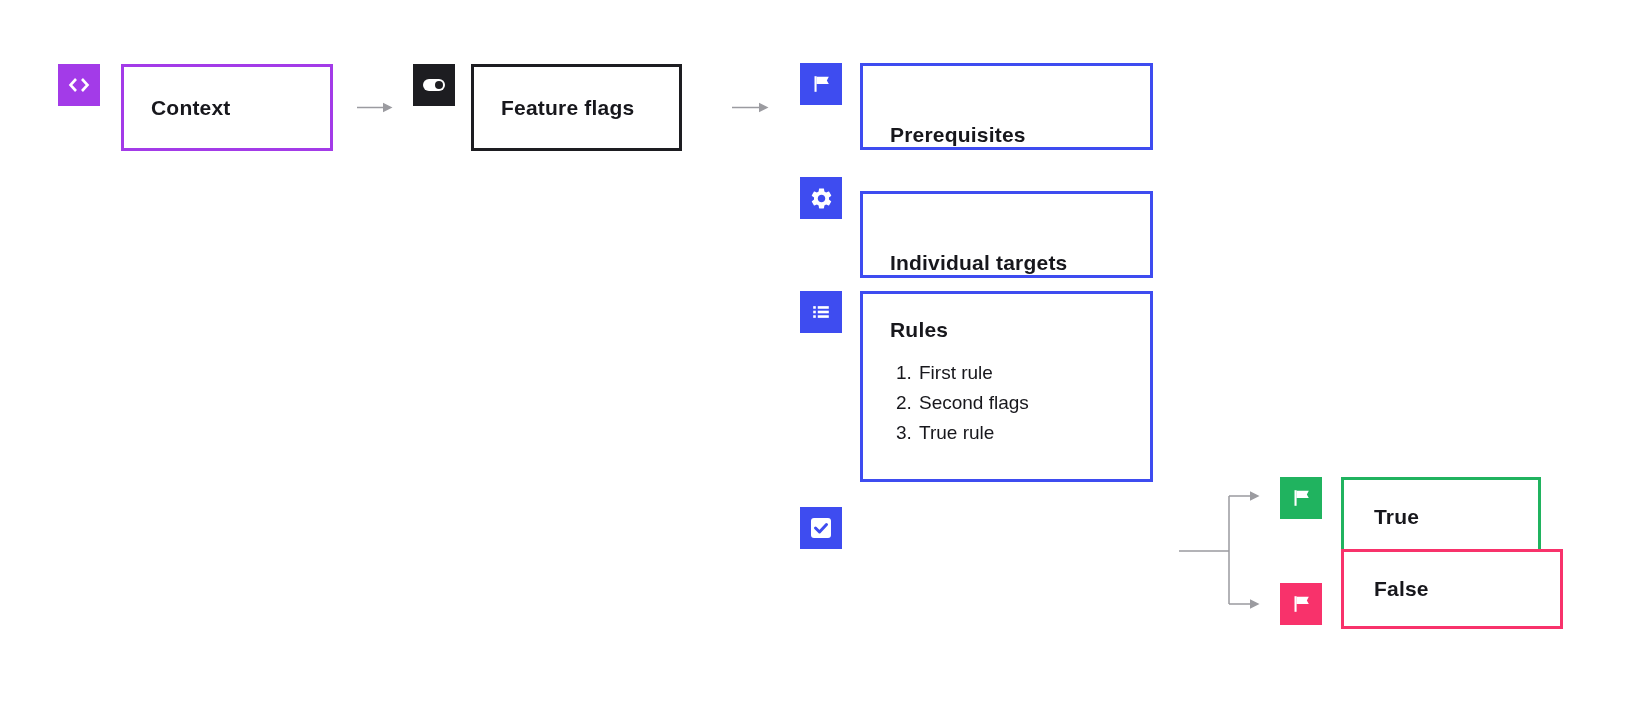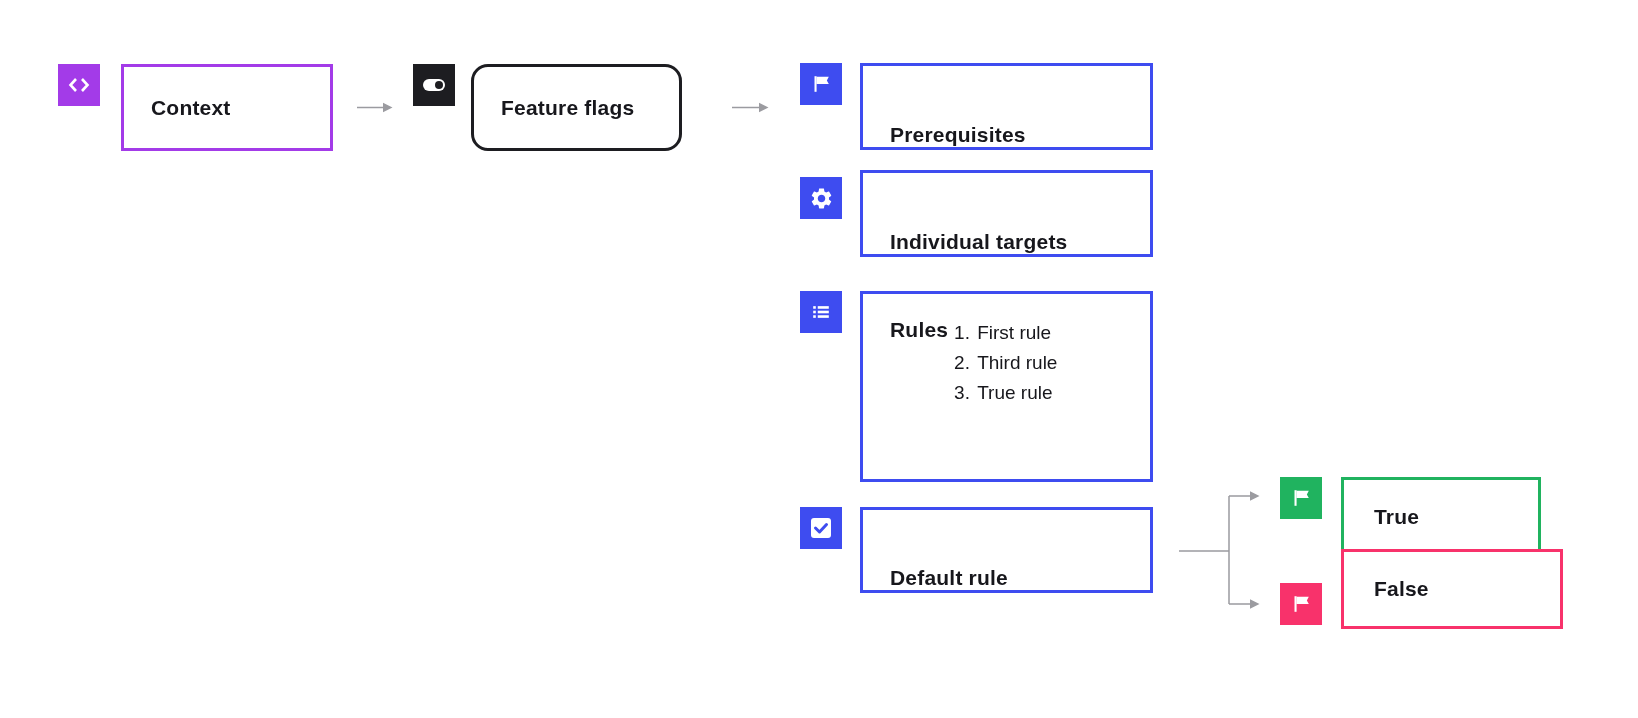--- a/index.html
+++ b/index.html
@@ -37,38 +37,39 @@
   .node {
     position: absolute;
     background: #ffffff;
     border: 3px solid #404040;
     box-sizing: border-box;
     display: flex;
     align-items: center;
     padding-left: 27px;
   }
   .node.purple-border { border-color: #A33BE8; }
-  .node.black-border  { border-color: #1D1D21; border-radius: 17px; }
+  .node.black-border  { border-color: #1D1D21; }
   .node.blue-border   { border-color: #3E4CF0; align-items: flex-end; }
   .node.green-border  { border-color: #20B35F; }
   .node.pink-border   { border-color: #F8326B; }
   .label {
     font-size: 21px;
     font-weight: 700;
     color: #17171C;
     letter-spacing: 0.2px;
     white-space: nowrap;
   }
   .node.rules-node {
+    flex-direction: column;
     align-items: flex-start;
     justify-content: flex-start;
     padding-top: 24px;
   }
   .rules-list {
-    margin: 0 0 0 0;
+    margin: 16px 0 0 0;
     padding-left: 27px;
     font-size: 19px;
     font-weight: 400;
     color: #17171C;
     line-height: 30px;
   }
   .rules-list li { padding-left: 2px; }
 </style>
 </head>
 <body>
@@ -115,51 +116,48 @@
   </div>
   <div class="node blue-border" style="left:860px;top:63px;width:293px;height:87px">
     <span class="label">Prerequisites</span>
   </div>
 
   <div class="tile blue" style="left:800px;top:177px">
     <svg width="25" height="25" viewBox="0 0 24 24">
       <path fill="#ffffff" d="M19.14 12.94c.04-.3.06-.61.06-.94 0-.32-.02-.64-.07-.94l2.03-1.58c.18-.14.23-.41.12-.61l-1.92-3.32c-.12-.22-.37-.29-.59-.22l-2.39.96c-.5-.38-1.03-.7-1.62-.94l-.36-2.54c-.04-.24-.24-.41-.48-.41h-3.84c-.24 0-.43.17-.47.41l-.36 2.54c-.59.24-1.13.57-1.62.94l-2.39-.96c-.22-.08-.47 0-.59.22L2.74 8.87c-.12.21-.08.47.12.61l2.03 1.58c-.05.3-.09.63-.09.94s.02.64.07.94l-2.03 1.58c-.18.14-.23.41-.12.61l1.92 3.32c.12.22.37.29.59.22l2.39-.96c.5.38 1.03.7 1.62.94l.36 2.54c.05.24.24.41.48.41h3.84c.24 0 .44-.17.47-.41l.36-2.54c.59-.24 1.13-.56 1.62-.94l2.39.96c.22.08.47 0 .59-.22l1.92-3.32c.12-.22.07-.47-.12-.61l-2.01-1.58zM12 15.6c-1.98 0-3.6-1.62-3.6-3.6s1.62-3.6 3.6-3.6 3.6 1.62 3.6 3.6-1.62 3.6-3.6 3.6z"></path>
     </svg>
   </div>
-  <div class="node blue-border" style="left:860px;top:170px;width:293px;height:87px">
+  <div class="node blue-border" style="left:860px;top:191px;width:293px;height:87px">
     <span class="label">Individual targets</span>
   </div>
 
   <div class="tile blue" style="left:800px;top:291px">
     <svg width="26" height="26" viewBox="0 0 40 40">
       <rect x="8" y="11" width="4" height="4" fill="#ffffff"></rect>
       <rect x="15" y="11" width="17" height="4" fill="#ffffff"></rect>
       <rect x="8" y="18" width="4" height="4" fill="#ffffff"></rect>
       <rect x="15" y="18" width="17" height="4" fill="#ffffff"></rect>
       <rect x="8" y="25" width="4" height="4" fill="#ffffff"></rect>
       <rect x="15" y="25" width="17" height="4" fill="#ffffff"></rect>
     </svg>
   </div>
   <div class="node blue-border rules-node" style="left:860px;top:291px;width:293px;height:191px">
     <span class="label">Rules</span>
     <ol class="rules-list">
       <li>First rule</li>
-      <li>Third rule</li>
+      <li>Second flags</li>
       <li>True rule</li>
     </ol>
   </div>
 
   <div class="tile blue" style="left:800px;top:507px">
     <svg width="42" height="42" viewBox="0 0 42 42">
       <rect x="11" y="11" width="20" height="20" rx="3" fill="#ffffff"></rect>
       <path d="M15.5 21 L19.5 25 L26.5 17.5" fill="none" stroke="#3E4CF0" stroke-width="3" stroke-linecap="round" stroke-linejoin="round"></path>
     </svg>
-  </div>
-  <div class="node blue-border" style="left:860px;top:507px;width:293px;height:86px">
-    <span class="label">Default rule</span>
   </div>
 
   <div class="tile green" style="left:1280px;top:477px">
     <svg width="26" height="26" viewBox="0 0 40 40">
       <rect x="10" y="8" width="3.2" height="24" fill="#ffffff"></rect>
       <path d="M13 9 H32 L29 14.5 L32 20 H13 Z" fill="#ffffff"></path>
     </svg>
   </div>
   <div class="node green-border" style="left:1341px;top:477px;width:200px;height:80px;padding-left:30px">
     <span class="label">True</span>

